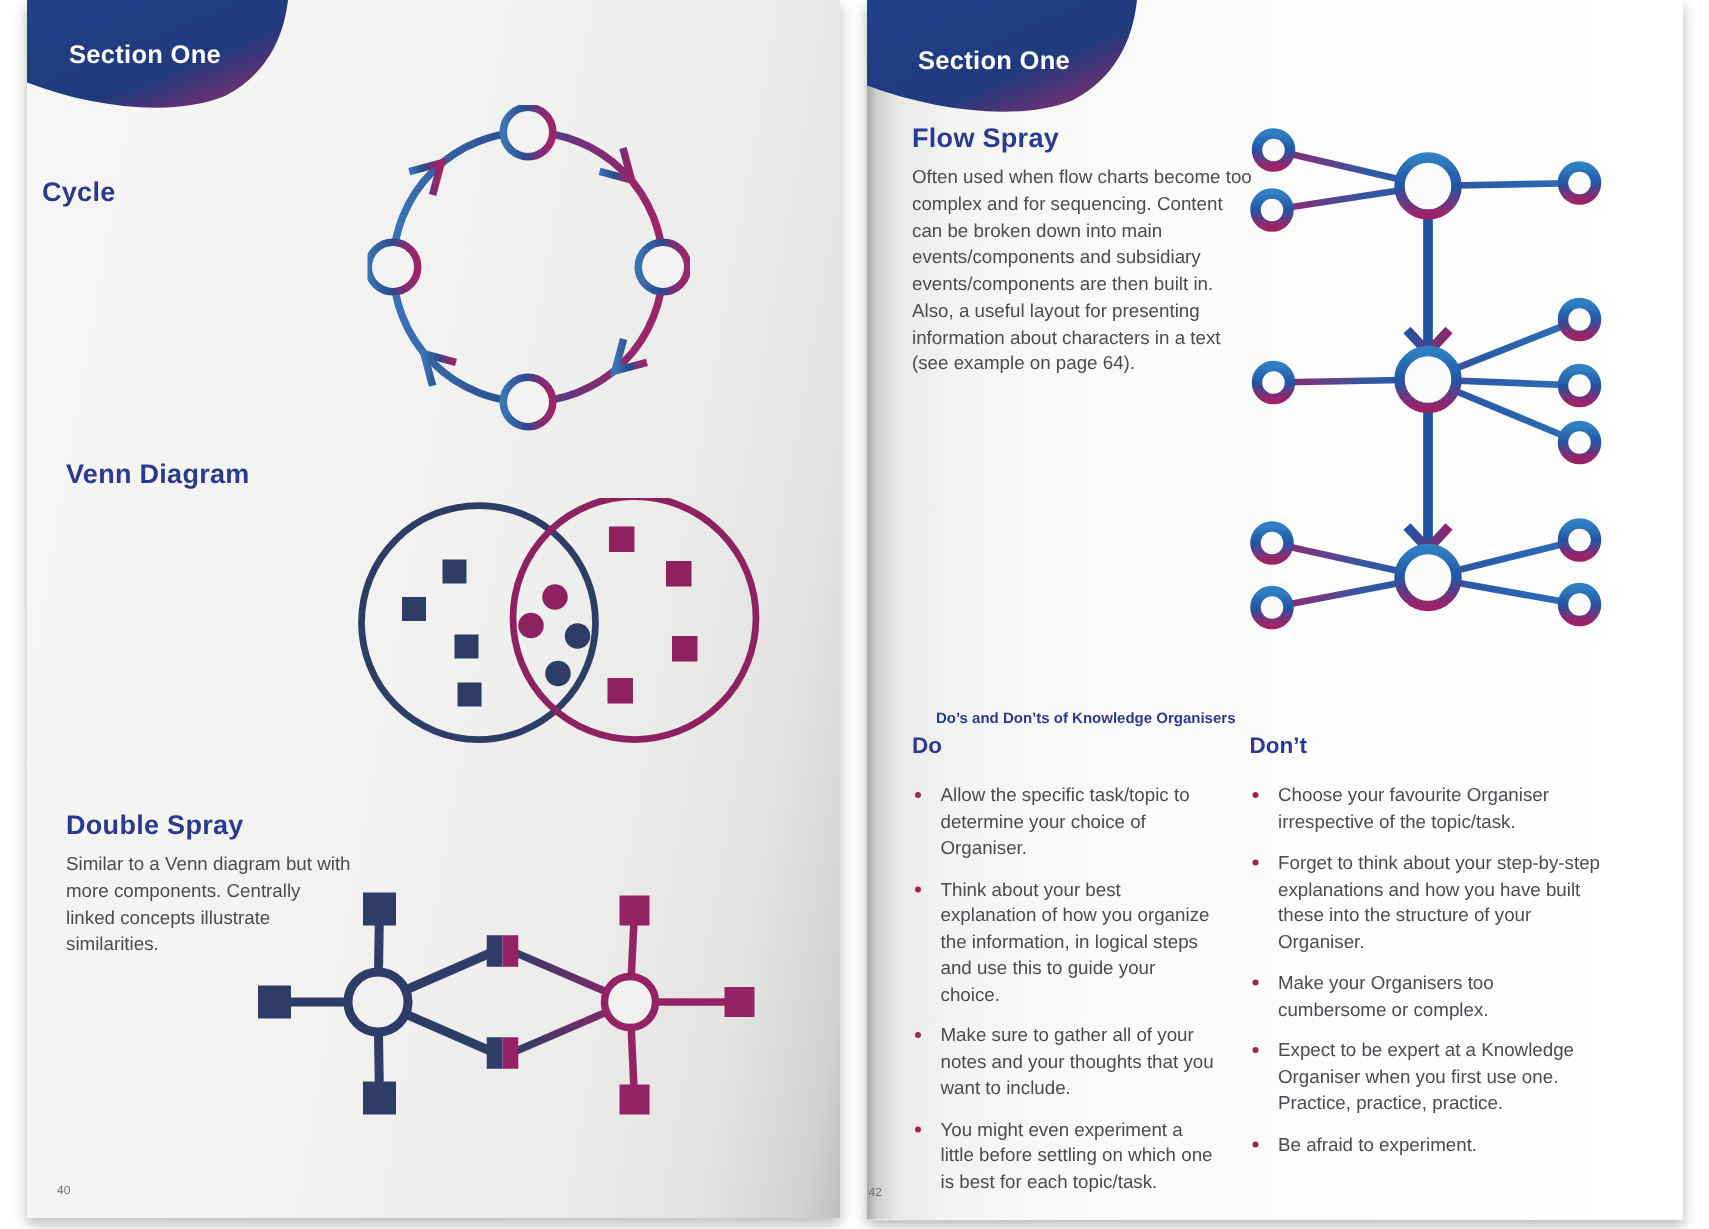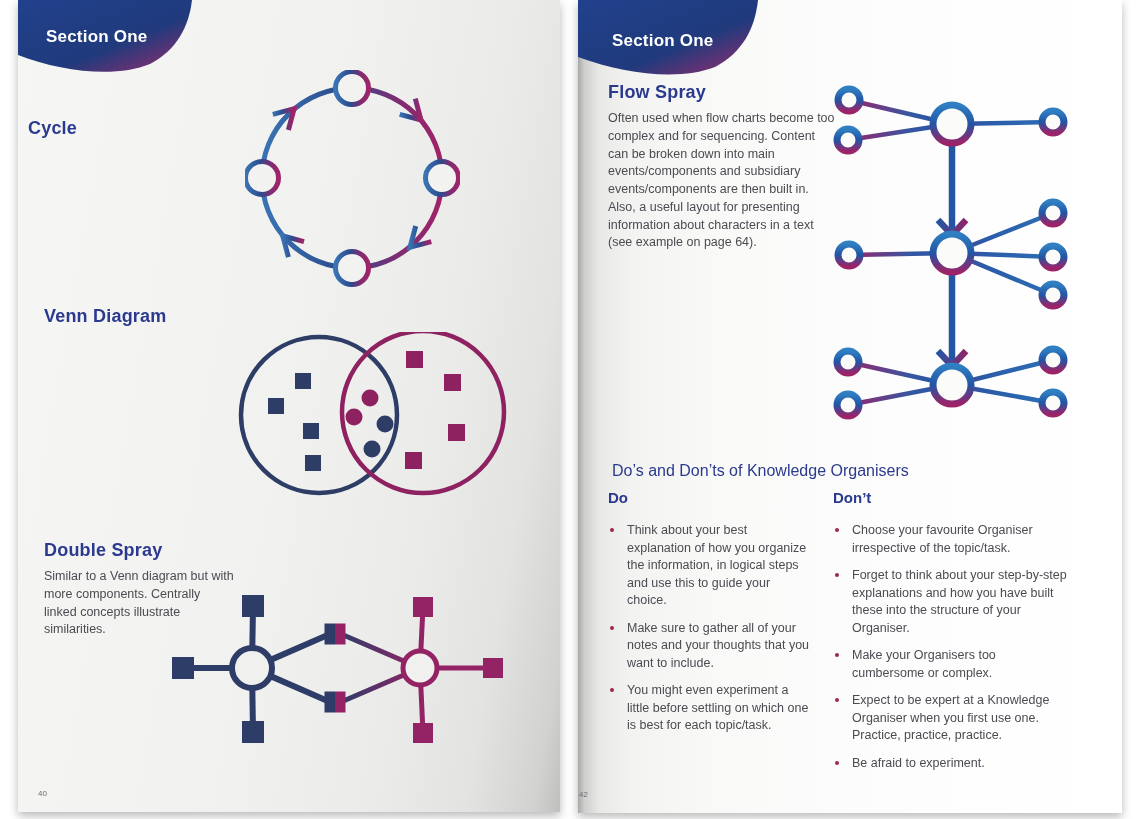--- a/index.html
+++ b/index.html
@@ -22,21 +22,21 @@
   .section-label{
     position:absolute;color:#ffffff;font-weight:bold;font-size:17px;letter-spacing:.2px;
   }
   h2.entry-title{
     margin:0 0 7px 0;font-size:18px;font-weight:bold;color:#2b3a8e;letter-spacing:.2px;
   }
   .entry-desc{
     margin:0;font-size:12.5px;line-height:1.42;color:#4b4b52;
   }
   .text-block{position:absolute;}
-  .dd-title{position:absolute;font-size:16px;font-weight:normal;color:#2b3a8e;margin:4px;}
+  .dd-title{position:absolute;font-size:10px;font-weight:bold;color:#2b3a8e;margin:16px;}
   .col-head{font-size:15px;font-weight:bold;color:#2b3a8e;margin:0 0 16px 0;}
   ul.blist{list-style:none;margin:0;padding:0;}
   ul.blist li{display:flex;margin:0 0 10px 0;}
   .dot{
     flex:0 0 auto;width:4px;height:4px;border-radius:50%;
     background:#9e2552;margin:6px 13px 0 2px;
   }
   .btxt{font-size:12.5px;line-height:1.4;color:#4b4b52;}
   .pagenum{position:absolute;font-size:8px;color:#6f6f6f;}
   svg{display:block;}
@@ -247,20 +247,24 @@
     </g>
   </svg>
 
   <h2 class="dd-title" style="left:30px;top:458px;">Do’s and Don’ts of Knowledge Organisers</h2>
 
   <div class="text-block" style="left:30px;top:489px;width:205px;">
     <h3 class="col-head">Do</h3>
     <ul class="blist">
       <li>
         <span class="dot"></span>
+        <span class="btxt">Allow the specific task/topic to determine your choice of Organiser.</span>
+      </li>
+      <li>
+        <span class="dot"></span>
         <span class="btxt">Think about your best explanation of how you organize the information, in logical steps and use this to guide your choice.</span>
       </li>
       <li>
         <span class="dot"></span>
         <span class="btxt">Make sure to gather all of your notes and your thoughts that you want to include.</span>
       </li>
       <li>
         <span class="dot"></span>
         <span class="btxt">You might even experiment a little before settling on which one is best for each topic/task.</span>
       </li>

